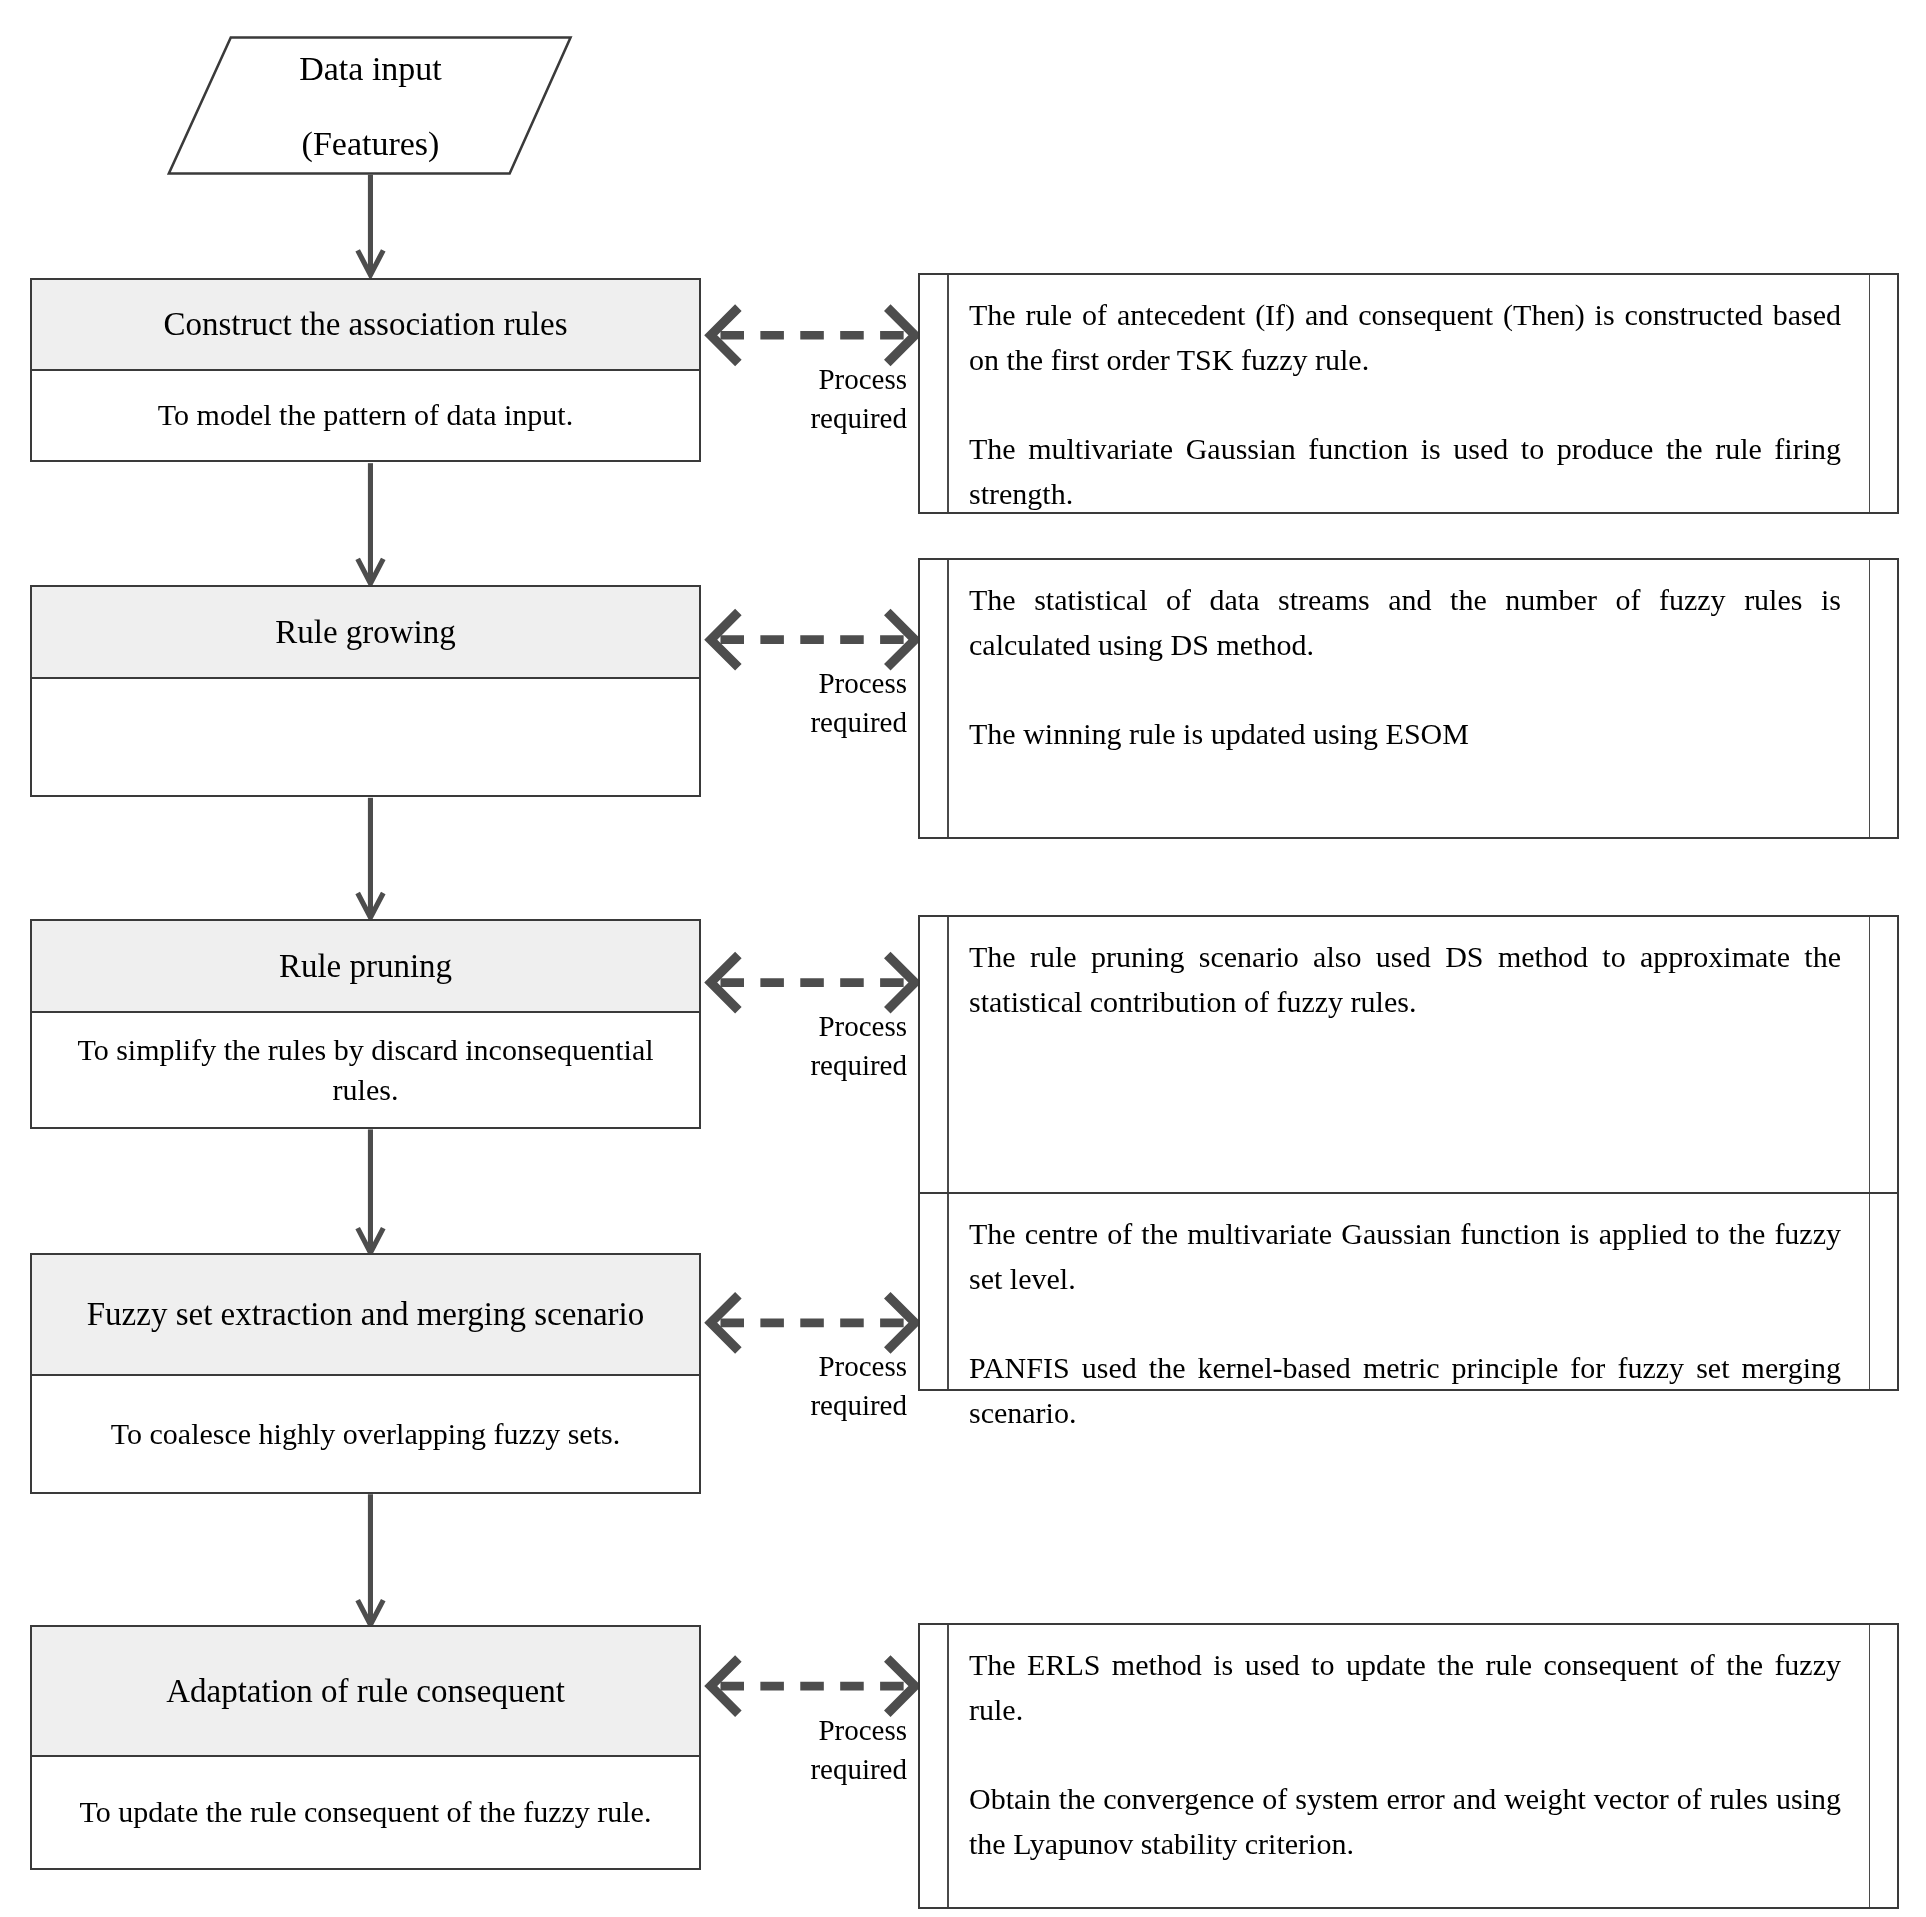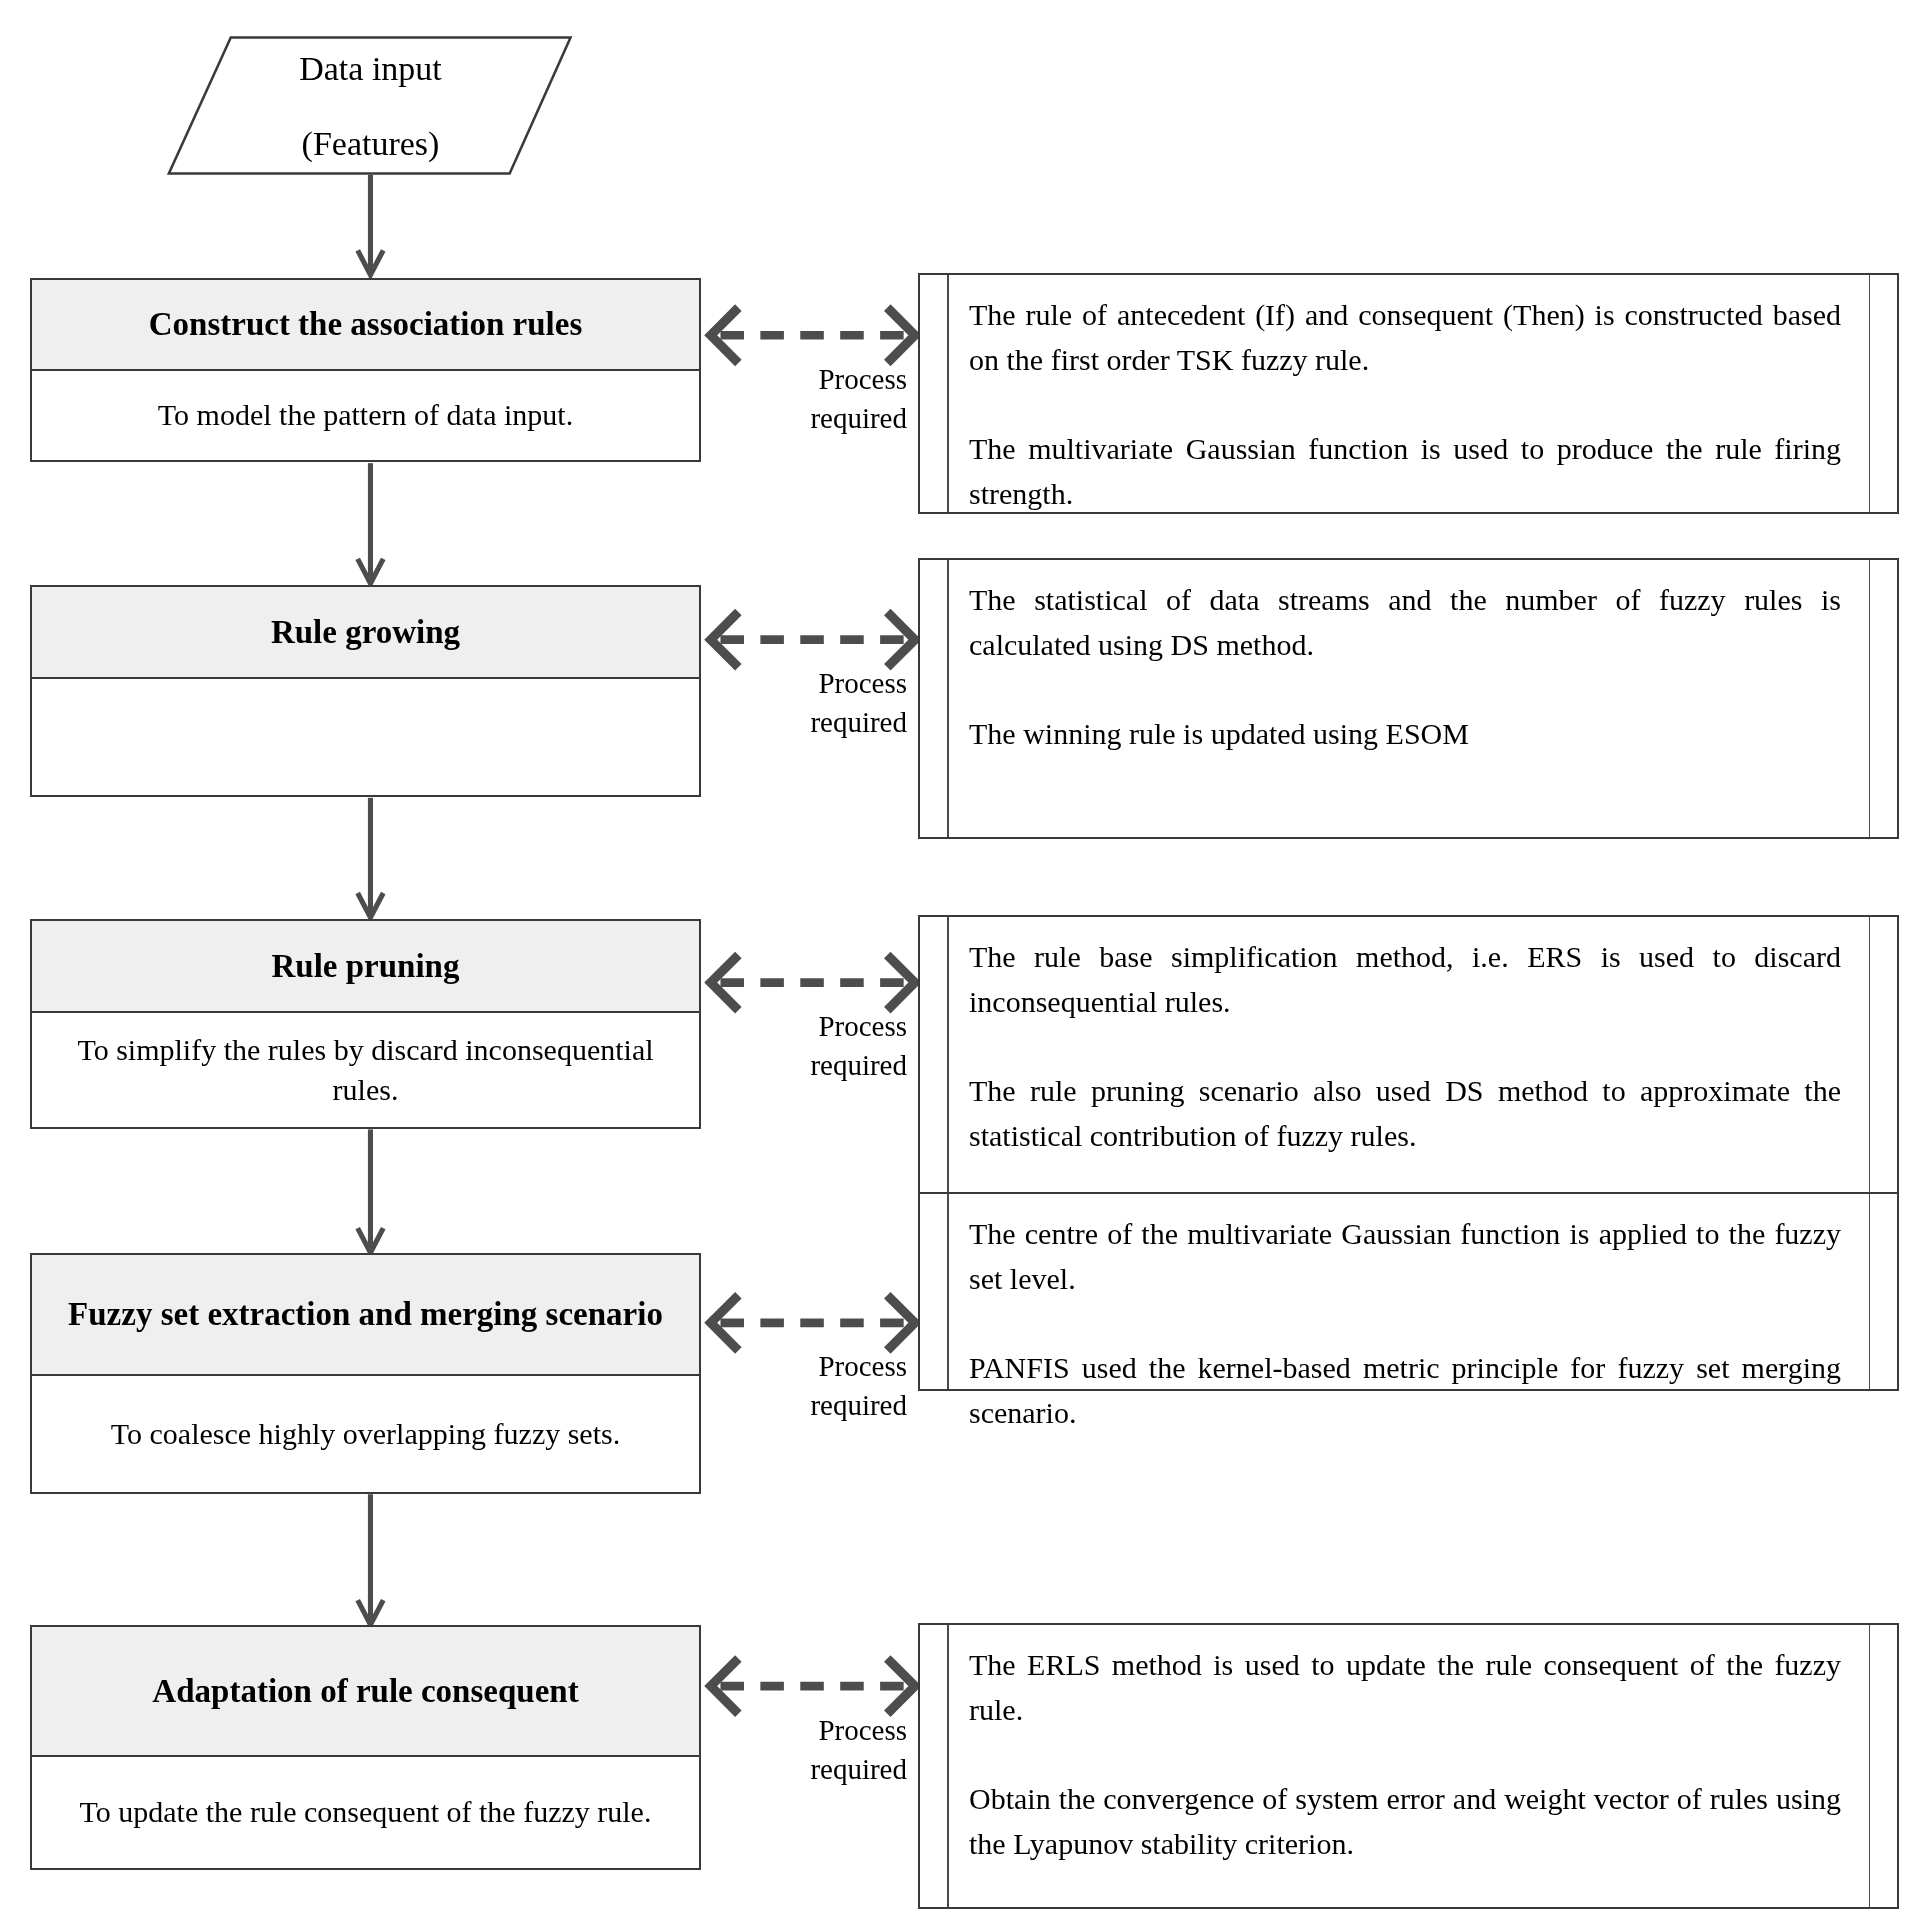--- a/index.html
+++ b/index.html
@@ -24,21 +24,21 @@
   
   .lbox{
     position:absolute;left:30px;width:671px;
     border:2px solid #3a3a3a;background:#ffffff;
     display:flex;flex-direction:column;box-sizing:border-box;
   }
   .lhead{
     flex:0 0 var(--hh);
     background:#efefef;border-bottom:2px solid #3a3a3a;
     display:flex;align-items:center;justify-content:center;
-    text-align:center;font-size:33px;line-height:1.35;padding:0 20.5px;font-weight:bold;
+    text-align:center;font-size:33px;line-height:1.35;padding:0 20.5px;
   }
   .lbody{
     flex:1;display:flex;align-items:center;justify-content:center;
     text-align:center;font-size:30px;line-height:1.35;padding:0 28px;
   }
 
   
   .rbox{
     position:absolute;left:918px;width:981px;
     border:2px solid #3a3a3a;background:#ffffff;box-sizing:border-box;
@@ -162,21 +162,20 @@
   </aside>
 
   <section class="lbox p3">
     <header class="lhead">Rule pruning</header>
     <div class="lbody">To simplify the rules by discard inconsequential rules.</div>
   </section>
   <div class="plabel pl3">Process required</div>
   <aside class="rbox r3">
     <span class="innerline left"></span>
     <span class="innerline right"></span>
-    <p>The rule base simplification method, i.e. ERS is used to discard inconsequential rules.</p>
     <p>The rule pruning scenario also used DS method to approximate the statistical contribution of fuzzy rules.</p>
   </aside>
 
   <section class="lbox p4">
     <header class="lhead">Fuzzy set extraction and merging scenario</header>
     <div class="lbody">To coalesce highly overlapping fuzzy sets.</div>
   </section>
   <div class="plabel pl4">Process required</div>
   <aside class="rbox r4">
     <span class="innerline left"></span>

